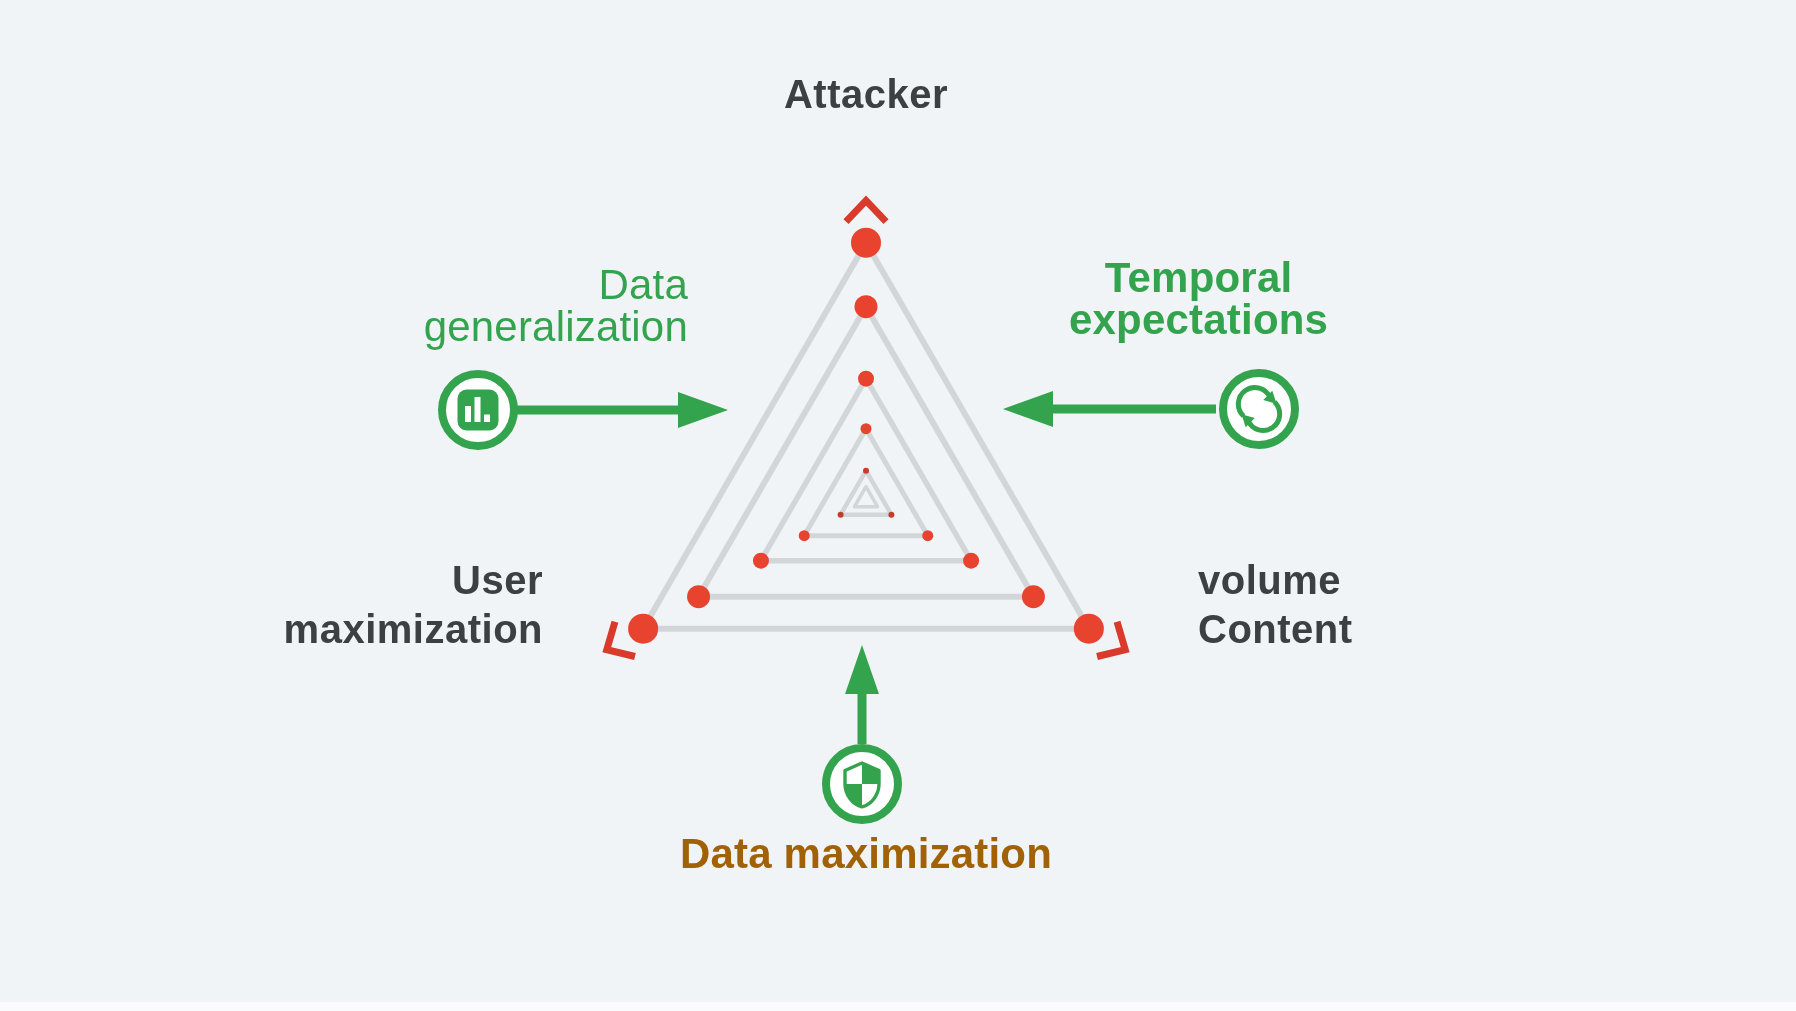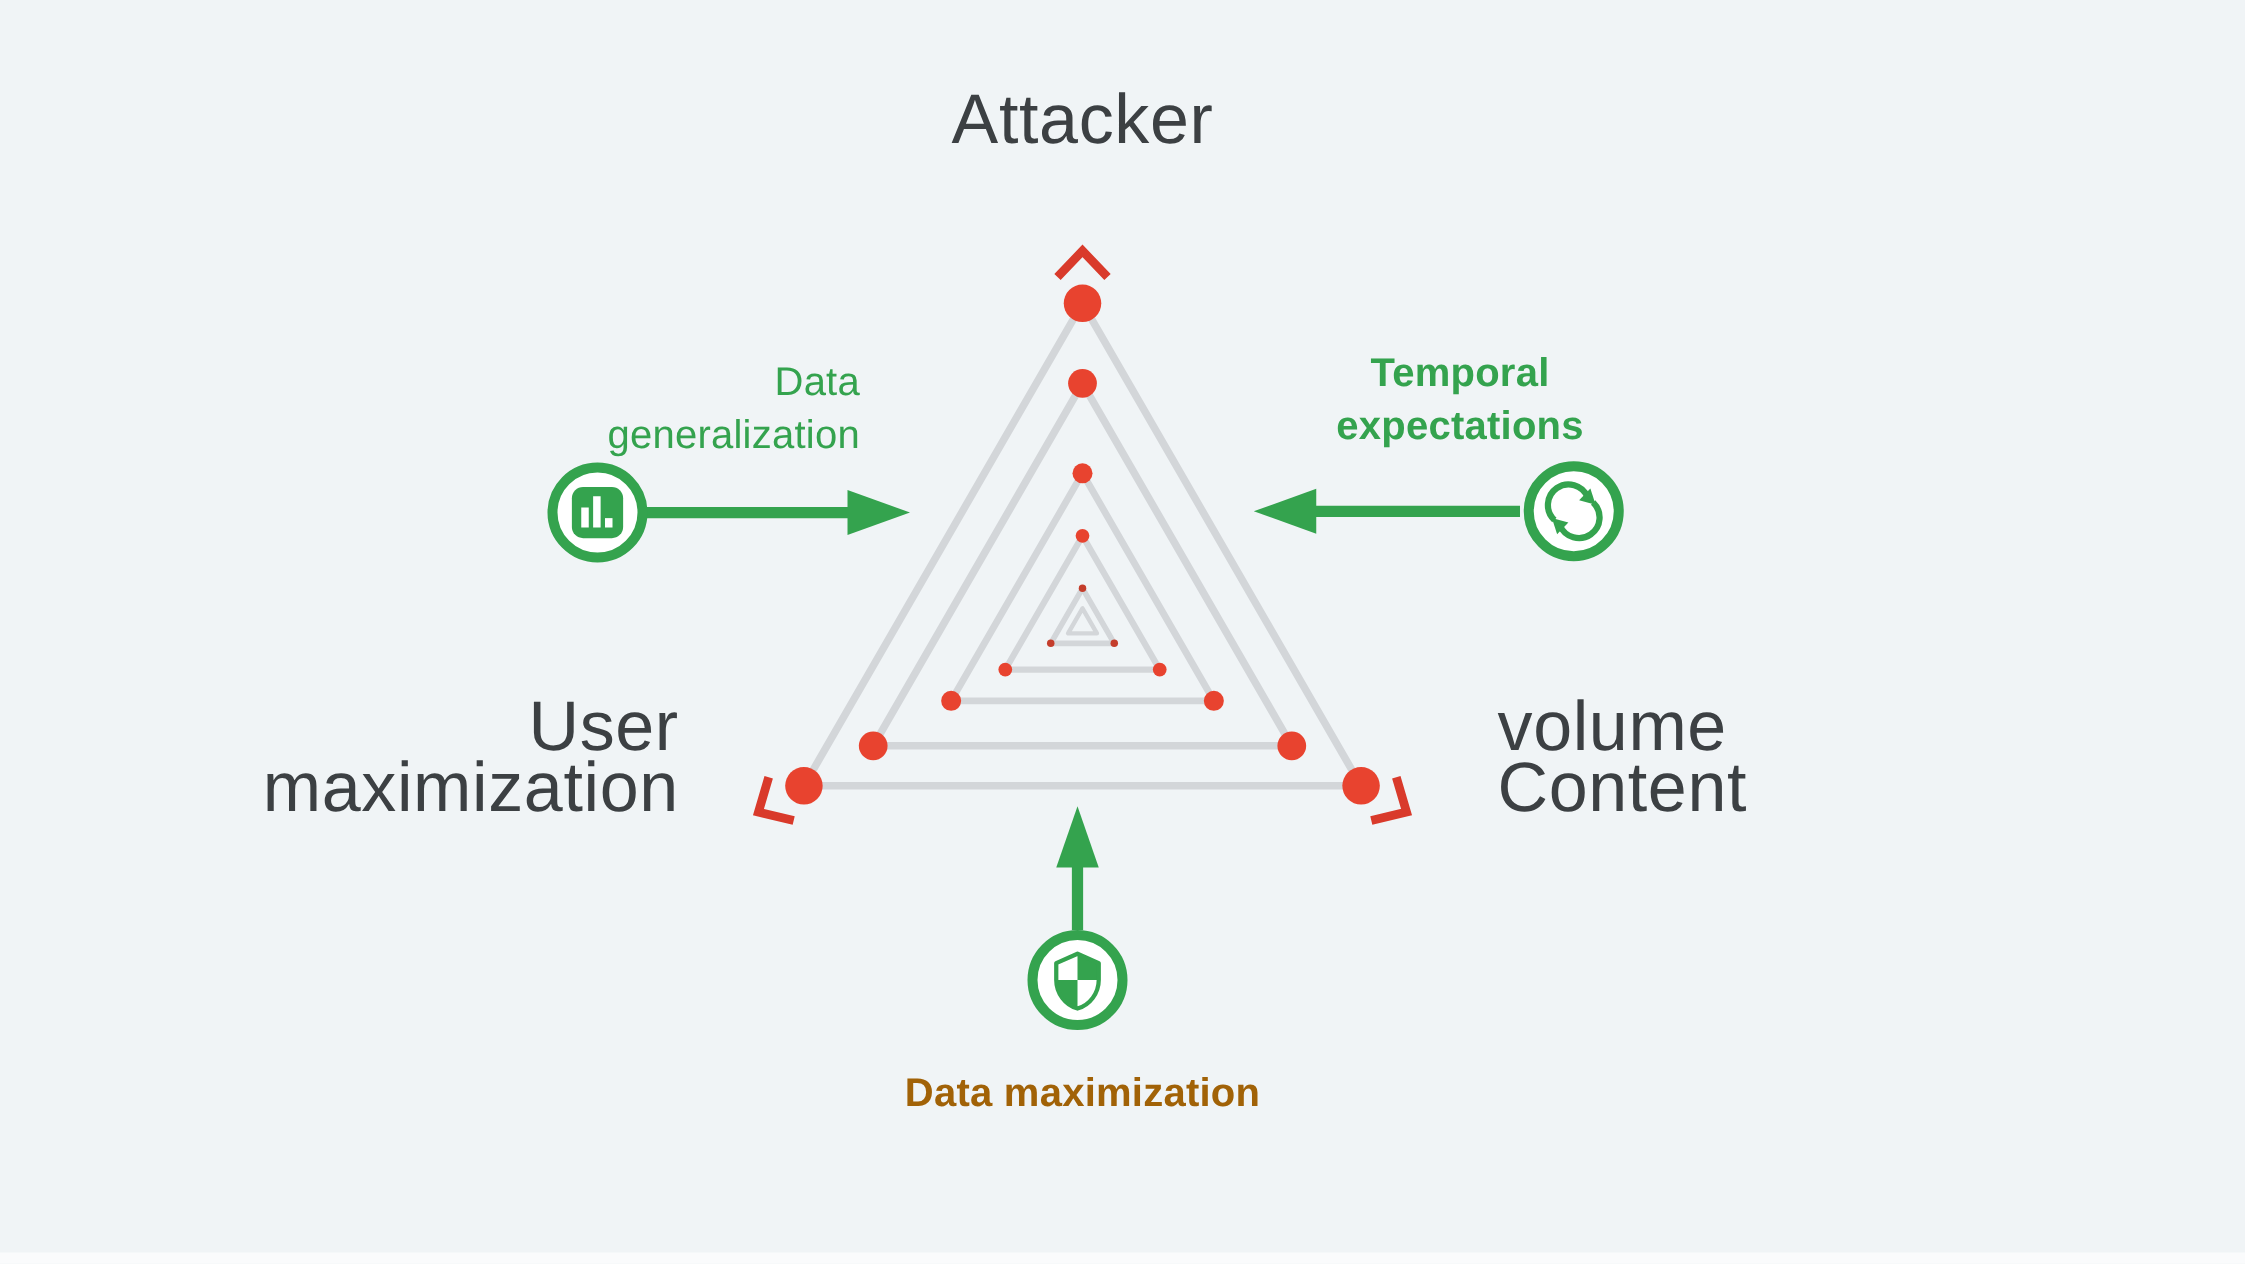--- a/index.html
+++ b/index.html
@@ -5,31 +5,30 @@
   html,body{margin:0;padding:0;}
   .canvas{
     position:relative;
     width:1796px;height:1011px;
     overflow:hidden;
     font-family:"Liberation Sans", sans-serif;
   }
   .bottom-strip{position:absolute;left:0;bottom:0;width:1796px;height:9px;}
   .vlabel{
     position:absolute;
-    font-size:56px;line-height:49px;font-weight:400;
+    font-size:40px;line-height:49px;font-weight:700;
     letter-spacing:0.5px;
   }
   #vl-top{left:866px;top:70px;transform:translateX(-50%);text-align:center;}
   #vl-left{right:1253px;top:556px;text-align:right;}
   #vl-right{left:1198px;top:556px;text-align:left;}
   .plabel{
     position:absolute;
-    font-size:32px;line-height:42px;font-weight:400;
+    font-size:42px;line-height:42px;font-weight:400;
     letter-spacing:0.2px;
-    margin-top:20px;
   }
   .plabel.bold{font-weight:700;}
   #pl-left{right:1108px;top:264px;text-align:right;}
   #pl-right{left:1069px;top:257px;text-align:center;}
   #pl-bottom{left:866px;top:833px;transform:translateX(-50%);text-align:center;}
   #figure-svg{position:absolute;left:0;top:0;}
 </style>
 </head>
 <body>
 

